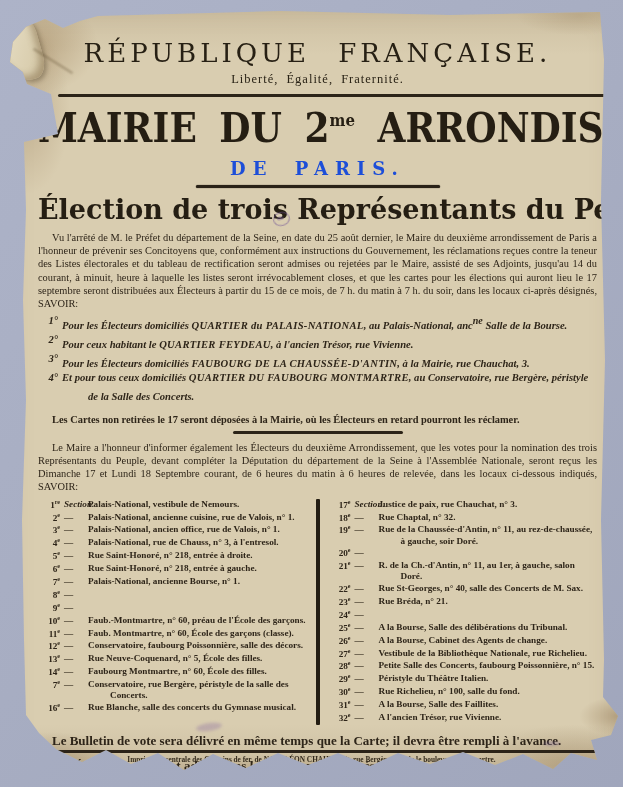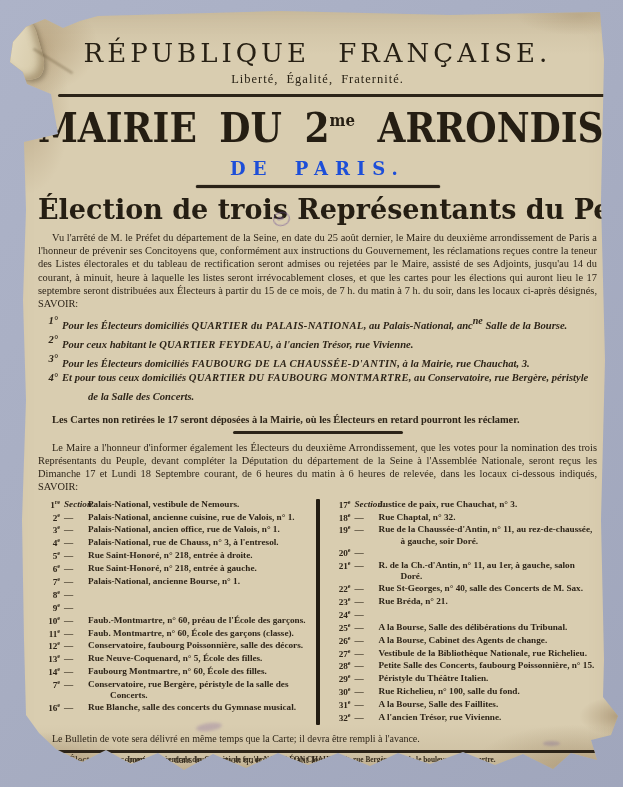--- a/index.html
+++ b/index.html
@@ -64,21 +64,21 @@
   .rule-mid{width:170px;height:2.5px;background:#2c2418;margin:6px auto 4px;border-radius:2px;}
   .columns{display:grid;grid-template-columns:1fr 4px 1fr;column-gap:9px;margin-top:5px;}
   .col-divider{background:#231c12;border-radius:1px;}
   .sec-row{display:grid;grid-template-columns:22px 34px 1fr;column-gap:4px;font-weight:bold;font-size:9.2px;line-height:1.2;margin-bottom:.8px;}
   .sec-num{text-align:right;white-space:nowrap;}
   .sec-num sup{font-size:6px;}
   .sec-mid{white-space:nowrap;}
   .sec-label{font-style:italic;}
   .sec-text{padding-left:8px;text-indent:-22px;}
   .closing{margin-top:5px;}
-  .closing .para2{font-weight:normal;font-size:10px;line-height:1.28;text-indent:14px;margin:8px 0 1px 0;}
+  .closing .para2{font-weight:bold;font-size:13px;line-height:1.28;text-indent:14px;margin:8px 0 1px 0;}
   .imprint-rule{position:absolute;left:44px;right:14px;top:750px;height:3px;background:#2b2318;border-radius:2px;}
   .imprint{position:absolute;left:0;right:0;top:755px;text-align:center;font-weight:bold;font-size:7.3px;color:#332a1c;white-space:nowrap;}
   .imprint sup{font-size:5px;}
   .stamp-oval{position:absolute;left:273px;top:212px;width:15px;height:12px;border:1.5px solid rgba(110,80,150,.55);border-radius:50%;transform:rotate(-14deg);filter:blur(.4px);}
   .stamp-oval::after{content:"";position:absolute;left:3px;top:3px;width:7px;height:4px;background:rgba(110,80,150,.35);border-radius:50%;}
   .smudge-1{position:absolute;left:196px;top:723px;width:26px;height:8px;background:rgba(130,100,160,.32);border-radius:50%;filter:blur(1.5px);transform:rotate(-8deg);}
   .smudge-2{position:absolute;left:543px;top:741px;width:17px;height:5px;background:rgba(120,95,150,.3);border-radius:50%;filter:blur(1px);}
   .crease{position:absolute;left:30px;top:60px;width:46px;height:2px;background:rgba(90,72,45,.4);transform:rotate(32deg);filter:blur(1px);}
 </style>
 </head>

